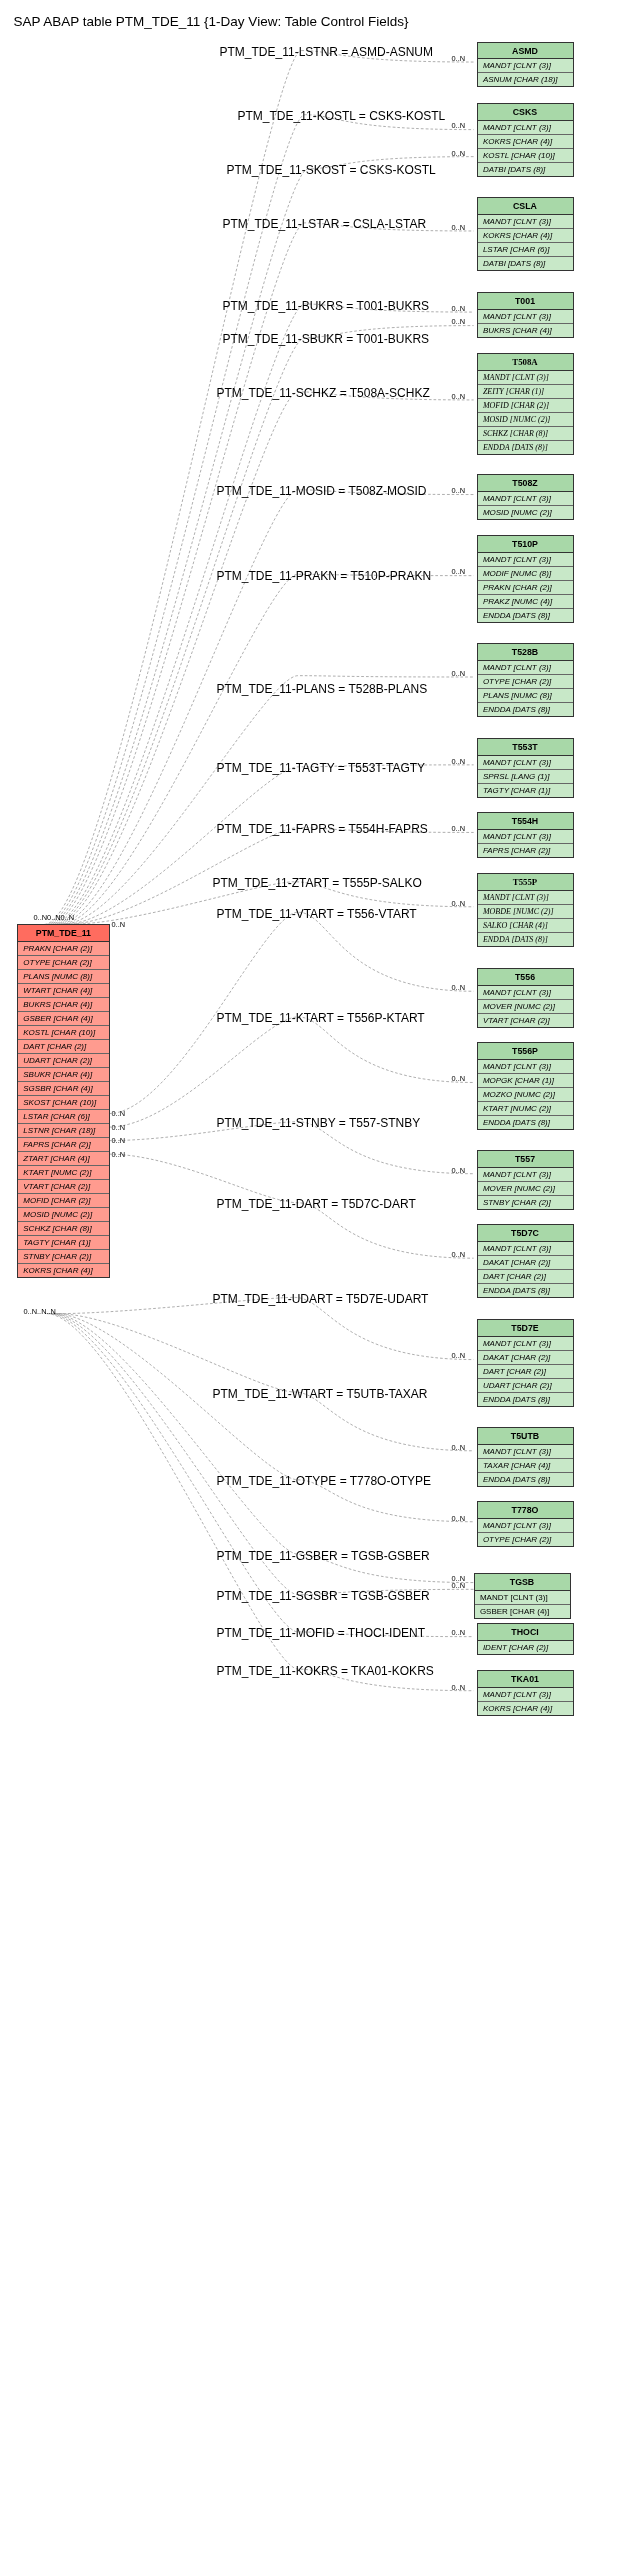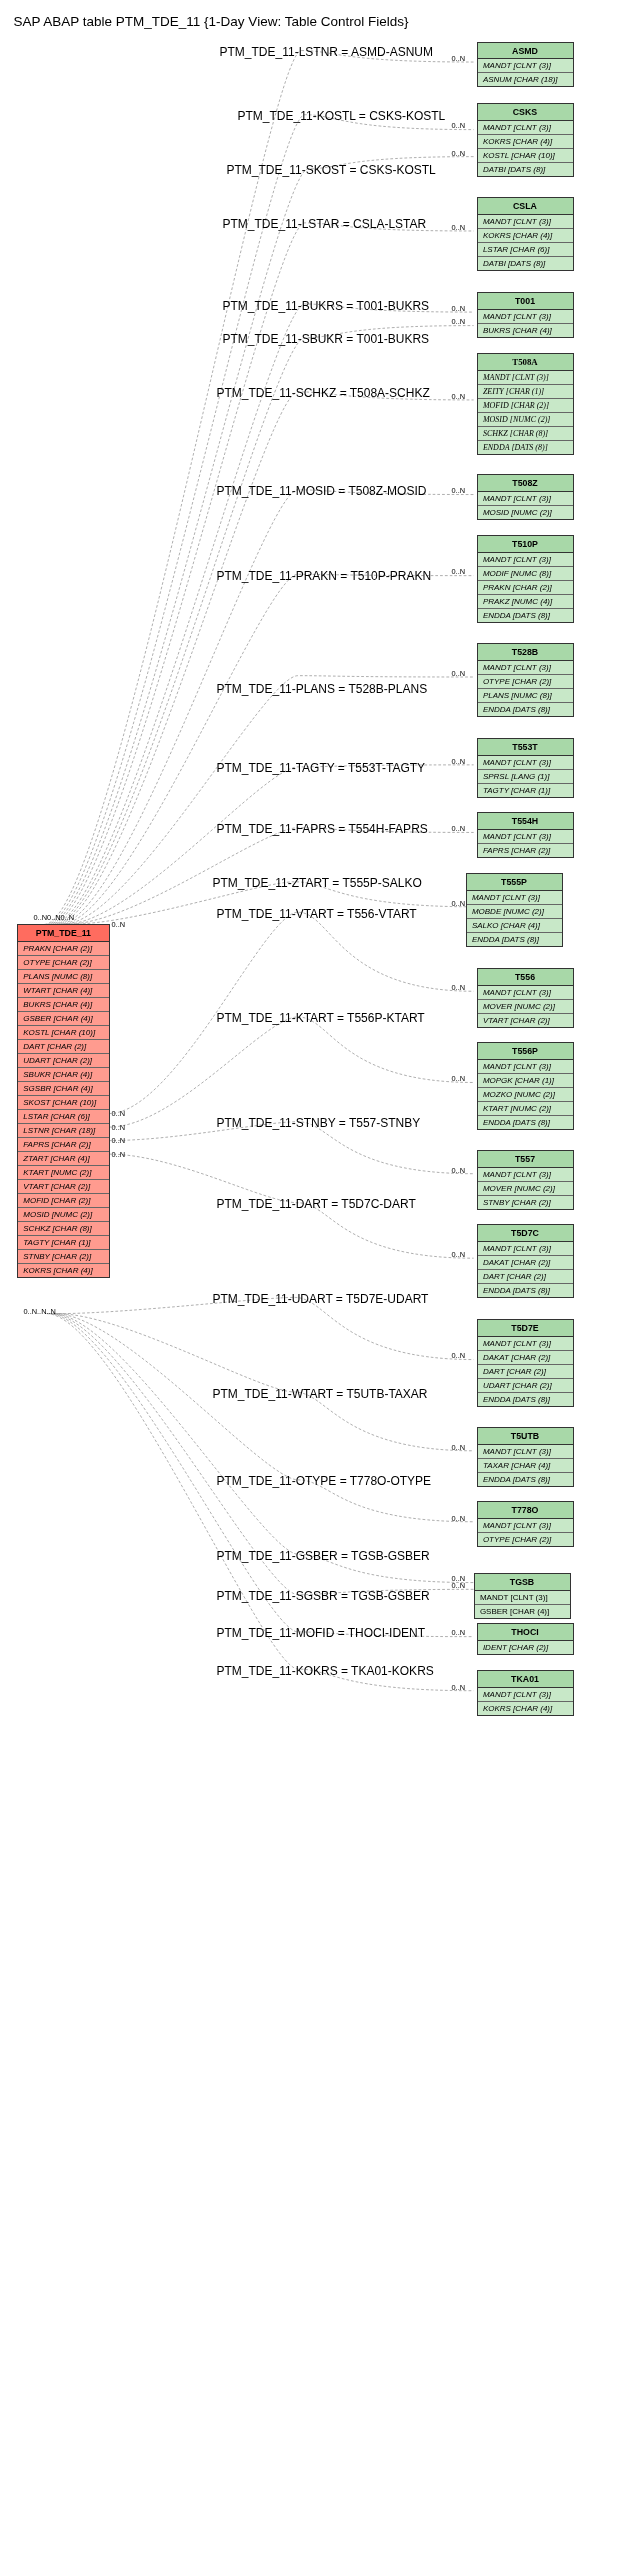--- a/index.html
+++ b/index.html
@@ -196,21 +196,21 @@
         <div class="table-header">T553T</div>
         <div class="table-row italic">MANDT [CLNT (3)]</div>
         <div class="table-row italic">SPRSL [LANG (1)]</div>
         <div class="table-row italic">TAGTY [CHAR (1)]</div>
       </div>
       <div class="table-box target-box" style="left: 463px; top: 777px; width: 95px;">
         <div class="table-header">T554H</div>
         <div class="table-row italic">MANDT [CLNT (3)]</div>
         <div class="table-row italic">FAPRS [CHAR (2)]</div>
       </div>
-      <div class="table-box target-box" style="left: 452px; top: 838px; width: 95px;">
+      <div class="table-box target-box" style="left: 463px; top: 838px; width: 95px; font-family: Liberation Serif, serif;">
         <div class="table-header">T555P</div>
         <div class="table-row italic">MANDT [CLNT (3)]</div>
         <div class="table-row italic">MOBDE [NUMC (2)]</div>
         <div class="table-row italic">SALKO [CHAR (4)]</div>
         <div class="table-row italic">ENDDA [DATS (8)]</div>
       </div>
       <div class="table-box target-box" style="left: 463px; top: 933px; width: 95px;">
         <div class="table-header">T556</div>
         <div class="table-row italic">MANDT [CLNT (3)]</div>
         <div class="table-row italic">MOVER [NUMC (2)]</div>

